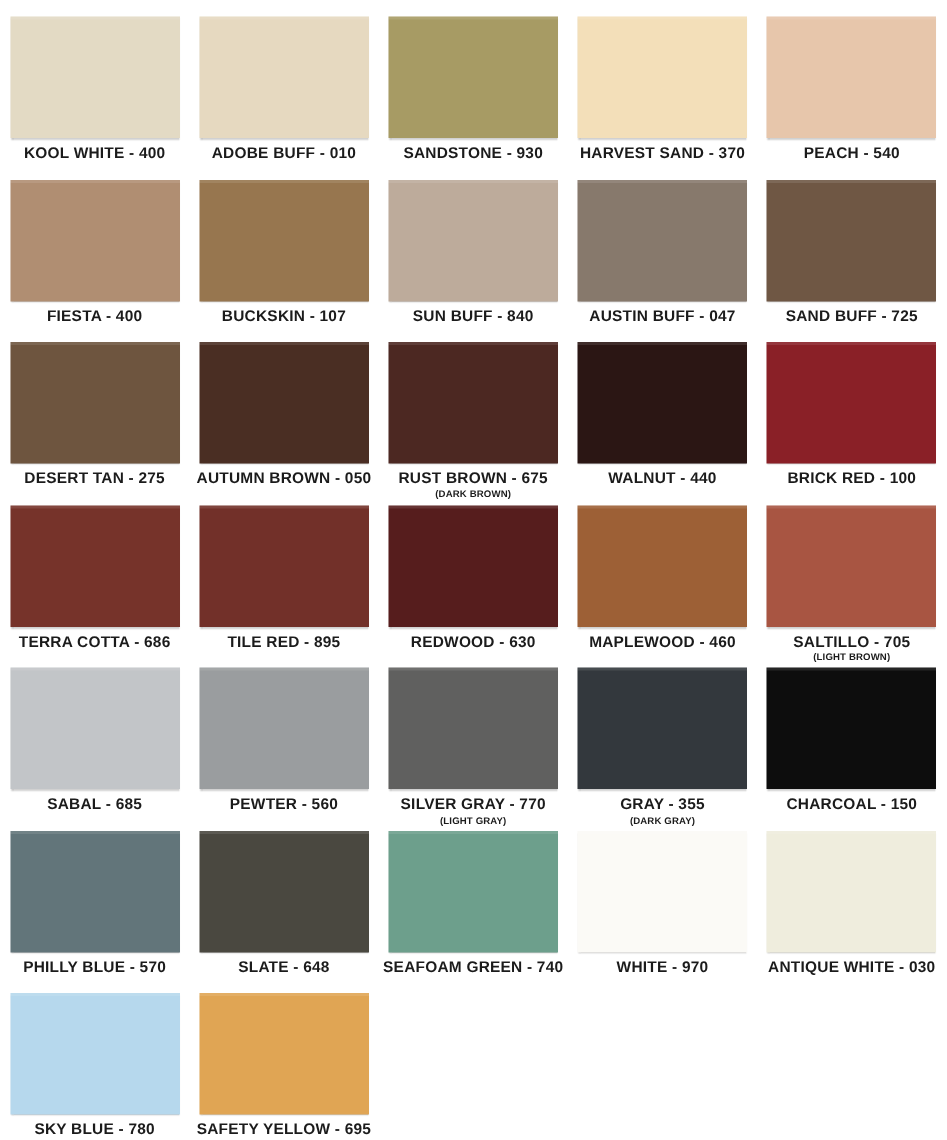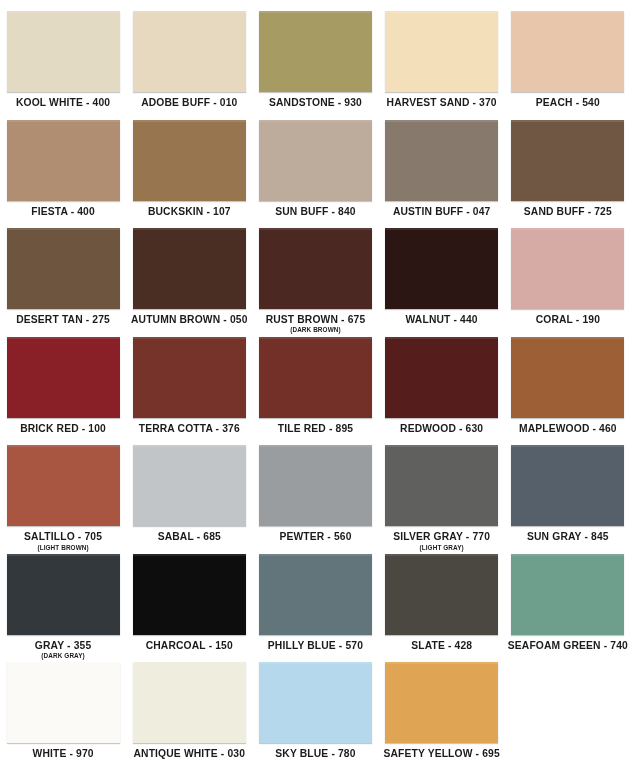--- a/index.html
+++ b/index.html
@@ -161,35 +161,29 @@
         <span class="swatch-sub">(DARK BROWN)</span>
       </div>
     </div>
     <div class="swatch-cell">
       <div class="swatch-chip" style="background-color: rgb(43, 22, 20);"></div>
       <div class="swatch-caption">
         <span class="swatch-name">WALNUT - 440</span>
       </div>
     </div>
     <div class="swatch-cell">
-      <div class="swatch-chip" style="background-color: rgb(214, 170, 165);"></div>
-      <div class="swatch-caption">
-        <span class="swatch-name">CORAL - 190</span>
-      </div>
-    </div>
-    <div class="swatch-cell">
       <div class="swatch-chip" style="background-color: rgb(138, 32, 39);"></div>
       <div class="swatch-caption">
         <span class="swatch-name">BRICK RED - 100</span>
       </div>
     </div>
     <div class="swatch-cell">
       <div class="swatch-chip" style="background-color: rgb(118, 51, 42);"></div>
       <div class="swatch-caption">
-        <span class="swatch-name">TERRA COTTA - 376</span>
+        <span class="swatch-name">TERRA COTTA - 686</span>
       </div>
     </div>
     <div class="swatch-cell">
       <div class="swatch-chip" style="background-color: rgb(114, 48, 41);"></div>
       <div class="swatch-caption">
         <span class="swatch-name">TILE RED - 895</span>
       </div>
     </div>
     <div class="swatch-cell">
       <div class="swatch-chip" style="background-color: rgb(86, 29, 29);"></div>
@@ -223,26 +217,20 @@
       </div>
     </div>
     <div class="swatch-cell">
       <div class="swatch-chip" style="background-color: rgb(96, 96, 95);"></div>
       <div class="swatch-caption">
         <span class="swatch-name">SILVER GRAY - 770</span>
         <span class="swatch-sub">(LIGHT GRAY)</span>
       </div>
     </div>
     <div class="swatch-cell">
-      <div class="swatch-chip" style="background-color: rgb(86, 96, 107);"></div>
-      <div class="swatch-caption">
-        <span class="swatch-name">SUN GRAY - 845</span>
-      </div>
-    </div>
-    <div class="swatch-cell">
       <div class="swatch-chip" style="background-color: rgb(51, 56, 61);"></div>
       <div class="swatch-caption">
         <span class="swatch-name">GRAY - 355</span>
         <span class="swatch-sub">(DARK GRAY)</span>
       </div>
     </div>
     <div class="swatch-cell">
       <div class="swatch-chip" style="background-color: rgb(13, 13, 13);"></div>
       <div class="swatch-caption">
         <span class="swatch-name">CHARCOAL - 150</span>
@@ -250,21 +238,21 @@
     </div>
     <div class="swatch-cell">
       <div class="swatch-chip" style="background-color: rgb(98, 117, 122);"></div>
       <div class="swatch-caption">
         <span class="swatch-name">PHILLY BLUE - 570</span>
       </div>
     </div>
     <div class="swatch-cell">
       <div class="swatch-chip" style="background-color: rgb(74, 72, 64);"></div>
       <div class="swatch-caption">
-        <span class="swatch-name">SLATE - 428</span>
+        <span class="swatch-name">SLATE - 648</span>
       </div>
     </div>
     <div class="swatch-cell">
       <div class="swatch-chip" style="background-color: rgb(109, 159, 140);"></div>
       <div class="swatch-caption">
         <span class="swatch-name">SEAFOAM GREEN - 740</span>
       </div>
     </div>
     <div class="swatch-cell">
       <div class="swatch-chip" style="background-color: rgb(251, 250, 246);"></div>

